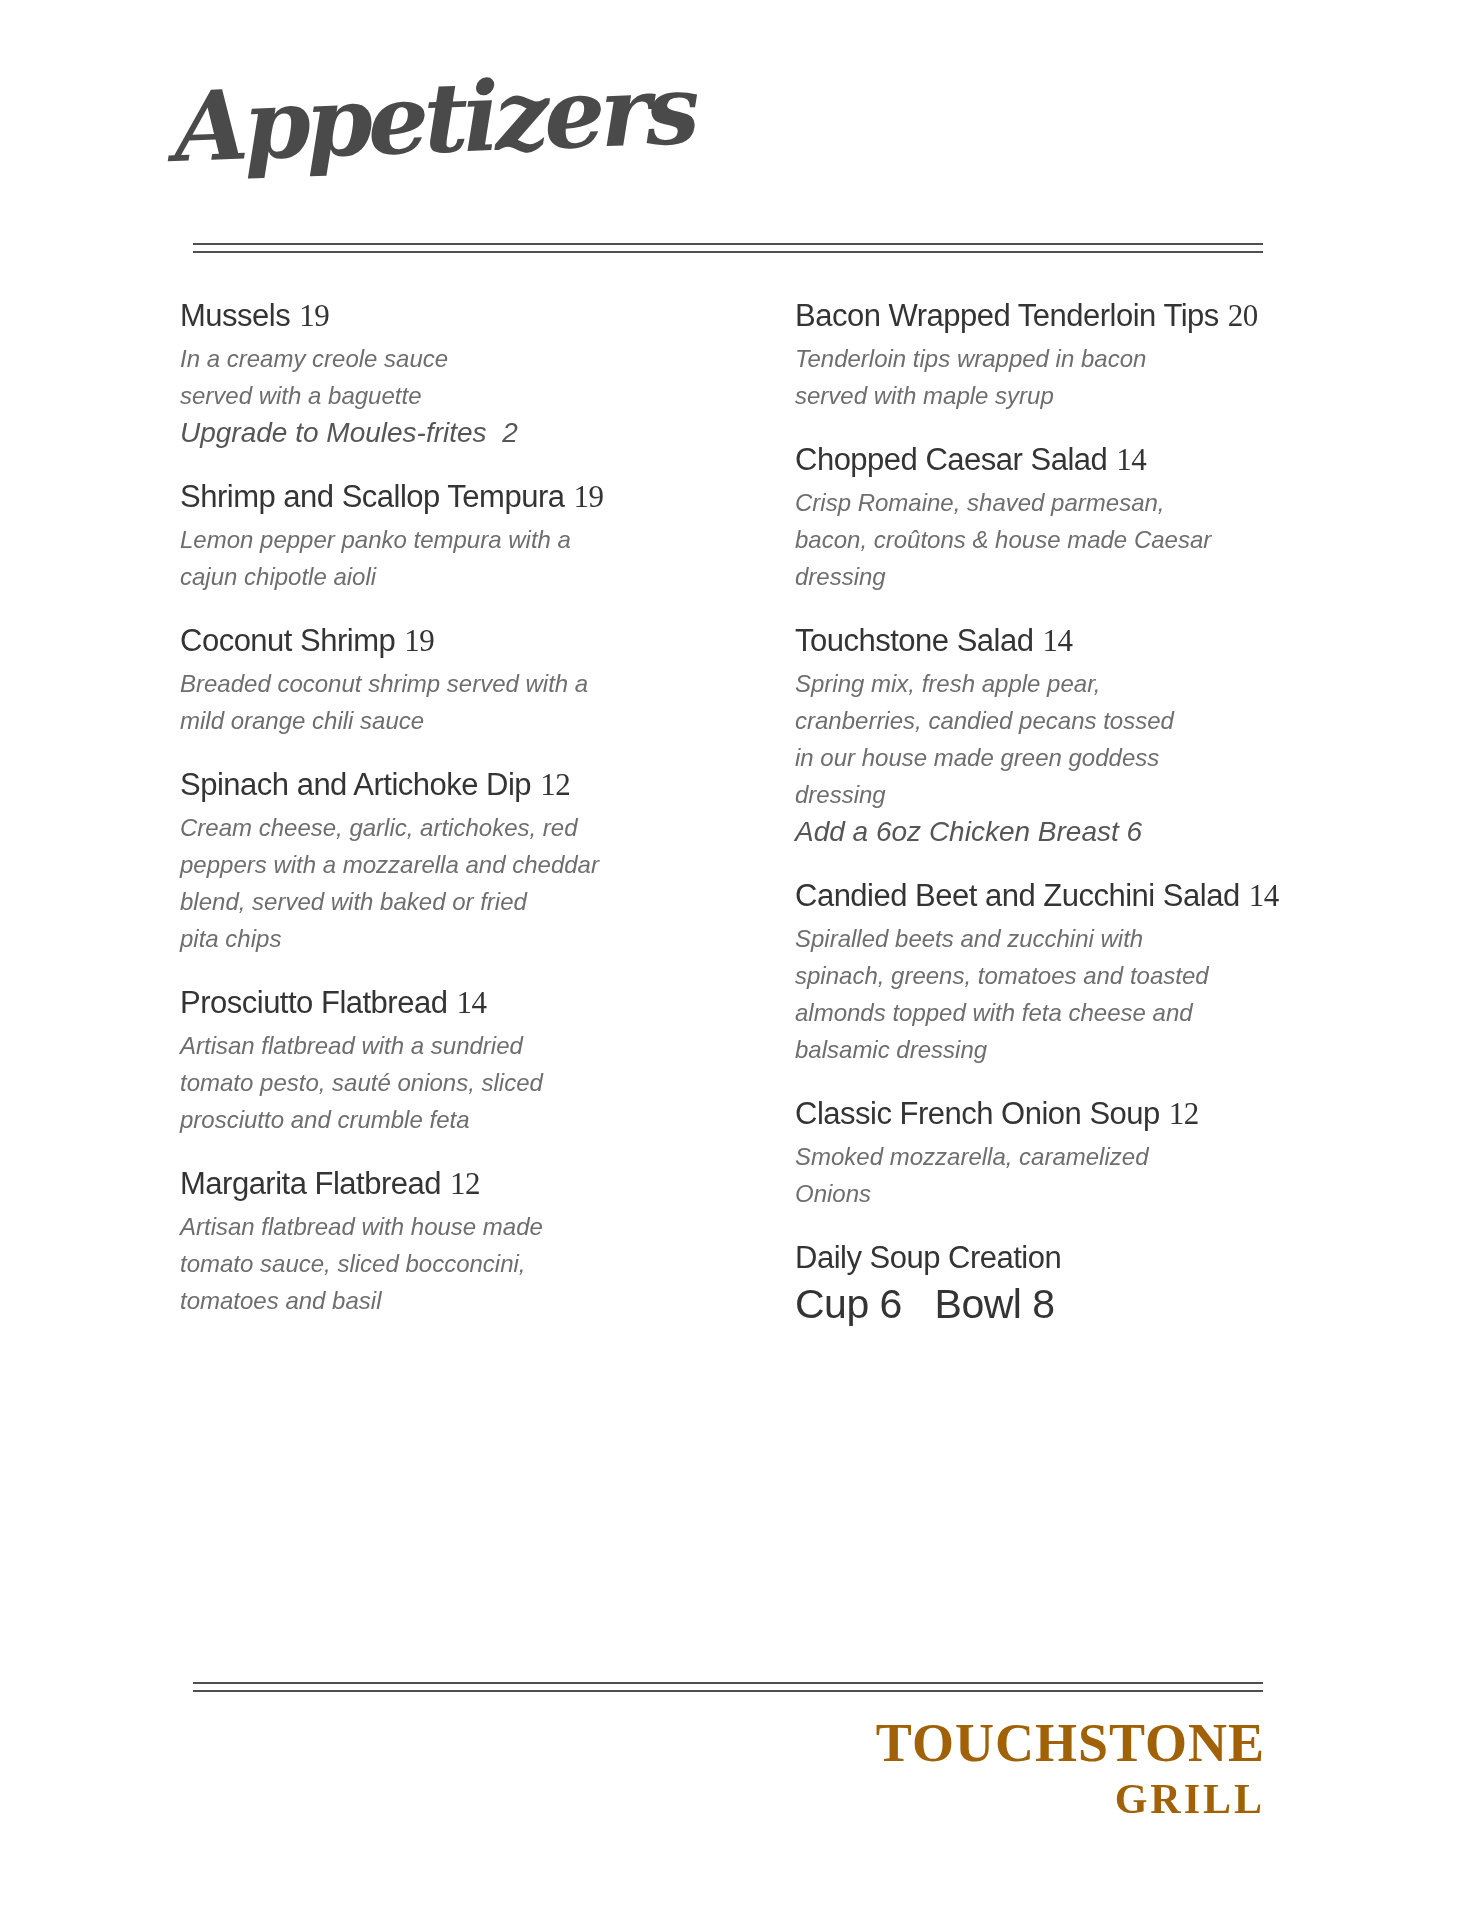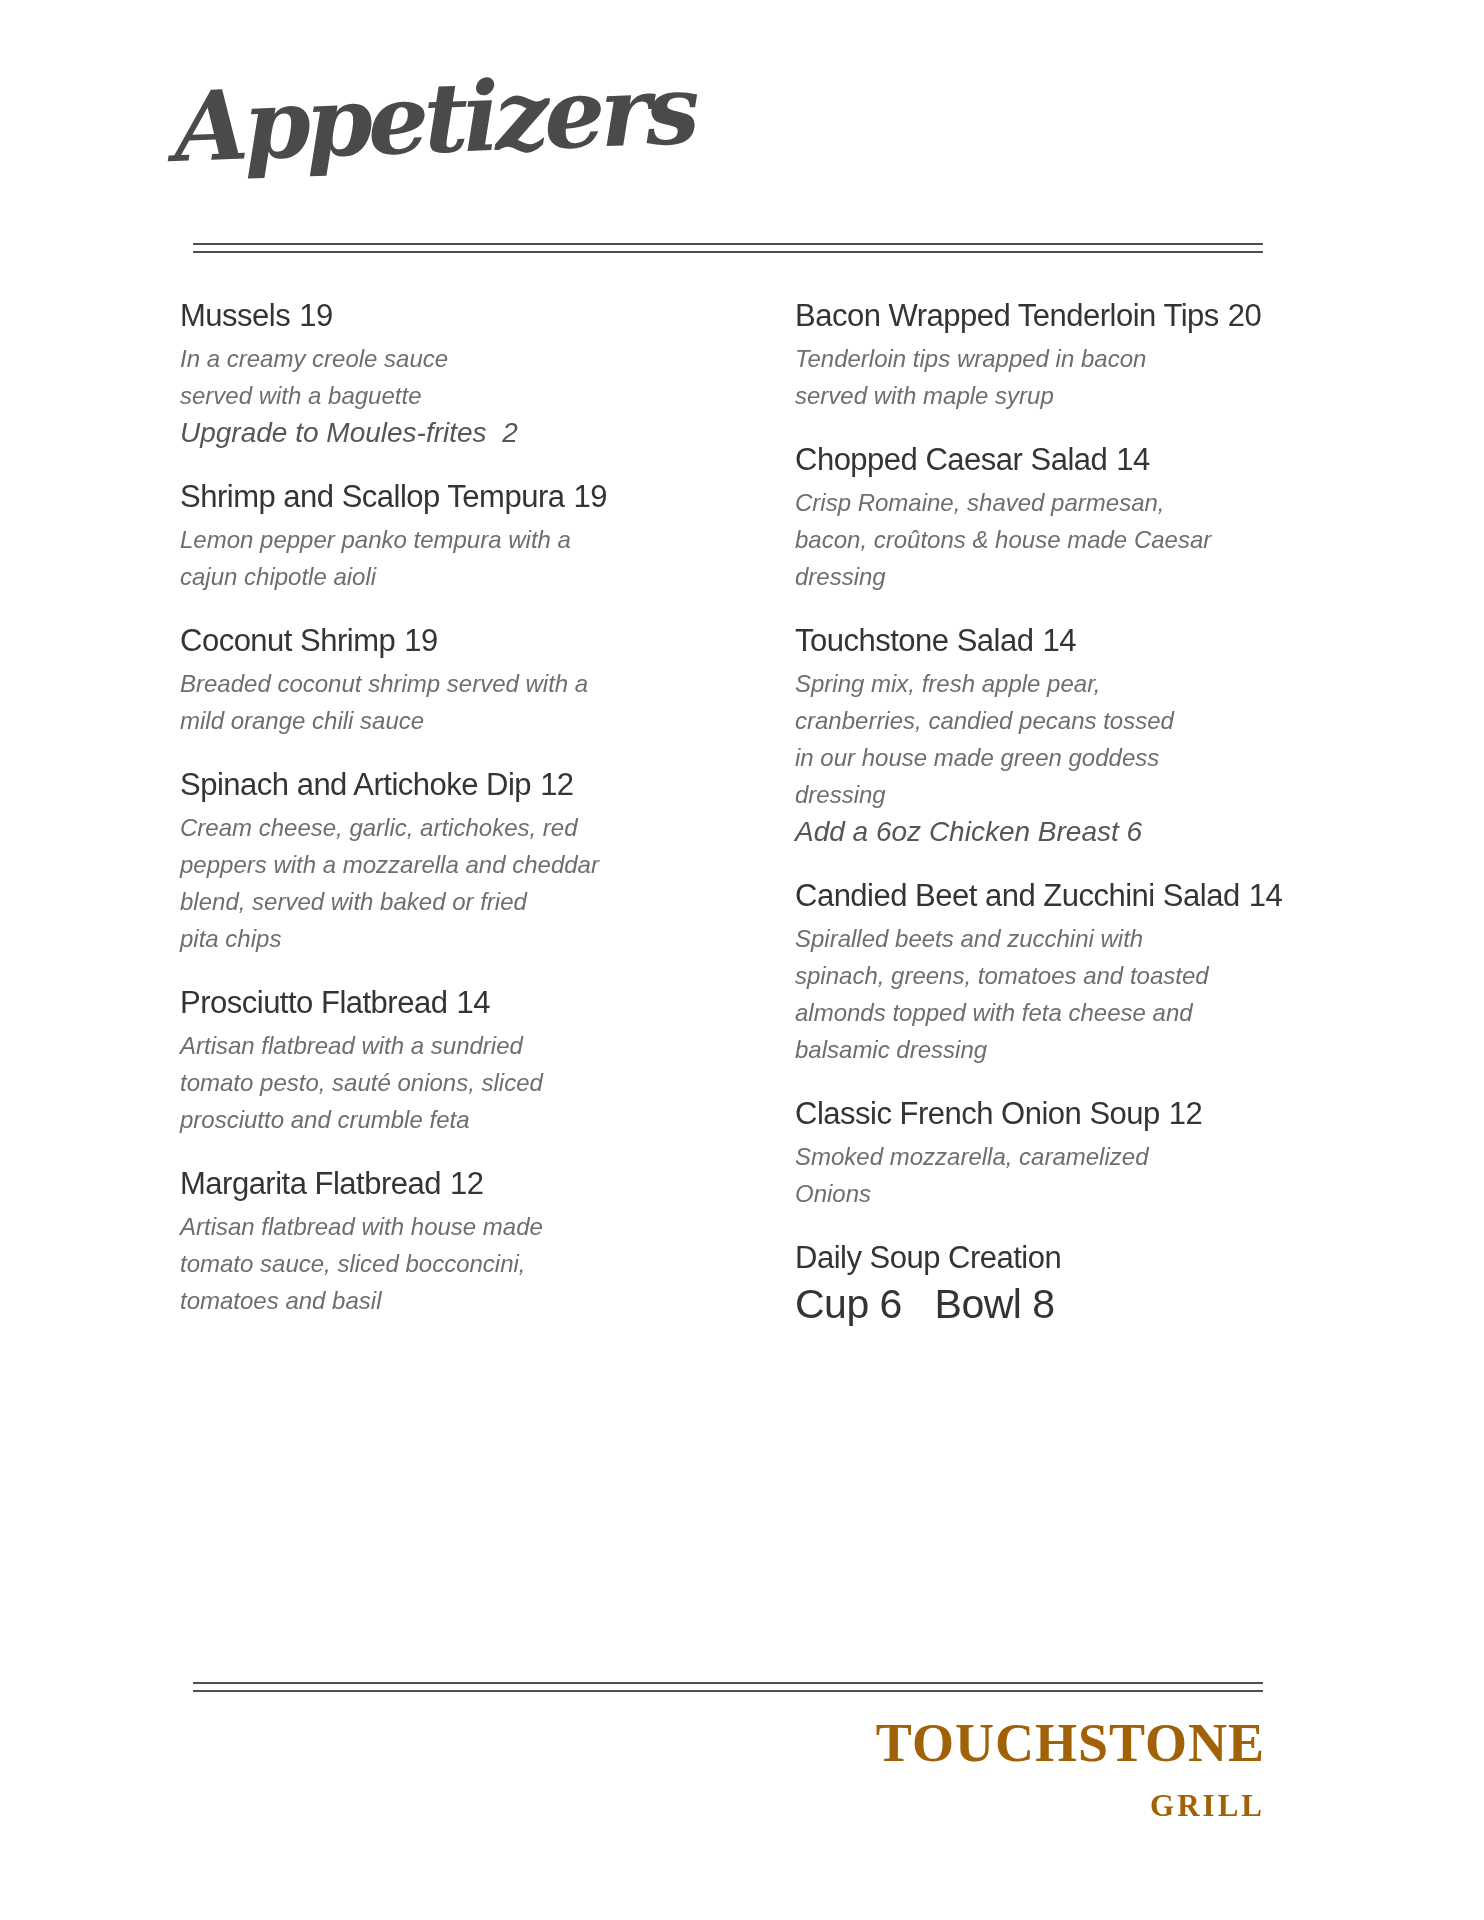--- a/index.html
+++ b/index.html
@@ -30,21 +30,21 @@
   
   .col{position:absolute;top:296px;}
   .col-left{left:180px;width:485px;}
   .col-right{left:795px;width:470px;}
 
   .item{margin-bottom:26px;}
   .item-title{
     font-size:31px;line-height:40px;letter-spacing:-0.5px;
     color:#343434;margin-bottom:4px;white-space:nowrap;
   }
-  .item-price{margin-left:9px;}
+  .item-price{margin-left:9px;font-family:Liberation Serif, serif;}
   .item-desc{
     font-size:24px;line-height:37px;font-style:italic;
     color:#6e6e6e;white-space:pre-line;
   }
   .item-note{
     font-size:28px;line-height:37px;font-style:italic;font-weight:400;
     color:#565656;white-space:pre-wrap;
   }
   .item-subline{
     font-size:41px;line-height:44px;letter-spacing:-0.5px;
@@ -54,21 +54,21 @@
 
   
   .brand{
     position:absolute;right:219px;top:1716px;text-align:right;
     font-family:"Liberation Serif",serif;font-weight:700;line-height:1;
   }
   .brand-name{
     font-size:54px;letter-spacing:1px;white-space:nowrap;
   }
   .brand-sub{
-    font-size:31px;letter-spacing:3px;margin-top:20px;white-space:nowrap;
+    font-size:42px;letter-spacing:3px;margin-top:8px;white-space:nowrap;
   }
 </style>
 </head>
 <body>
 
 <div class="page-title">Appetizers</div>
 
 <div class="double-rule rule-top"></div>
 
 <div class="col col-left">

